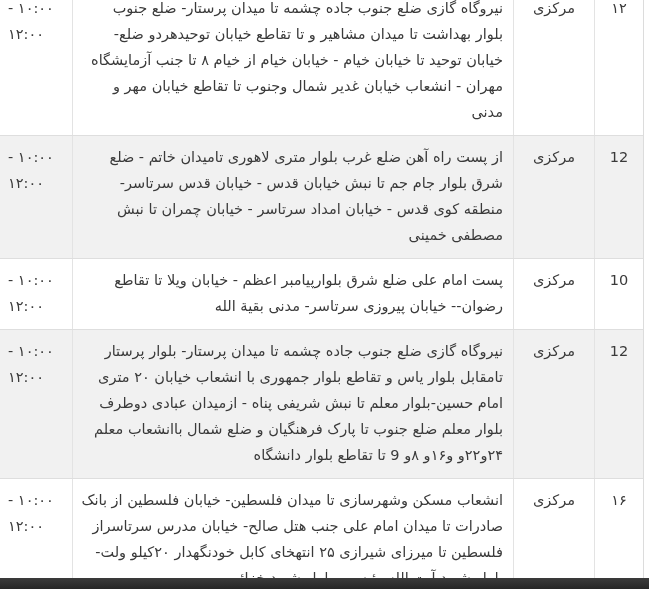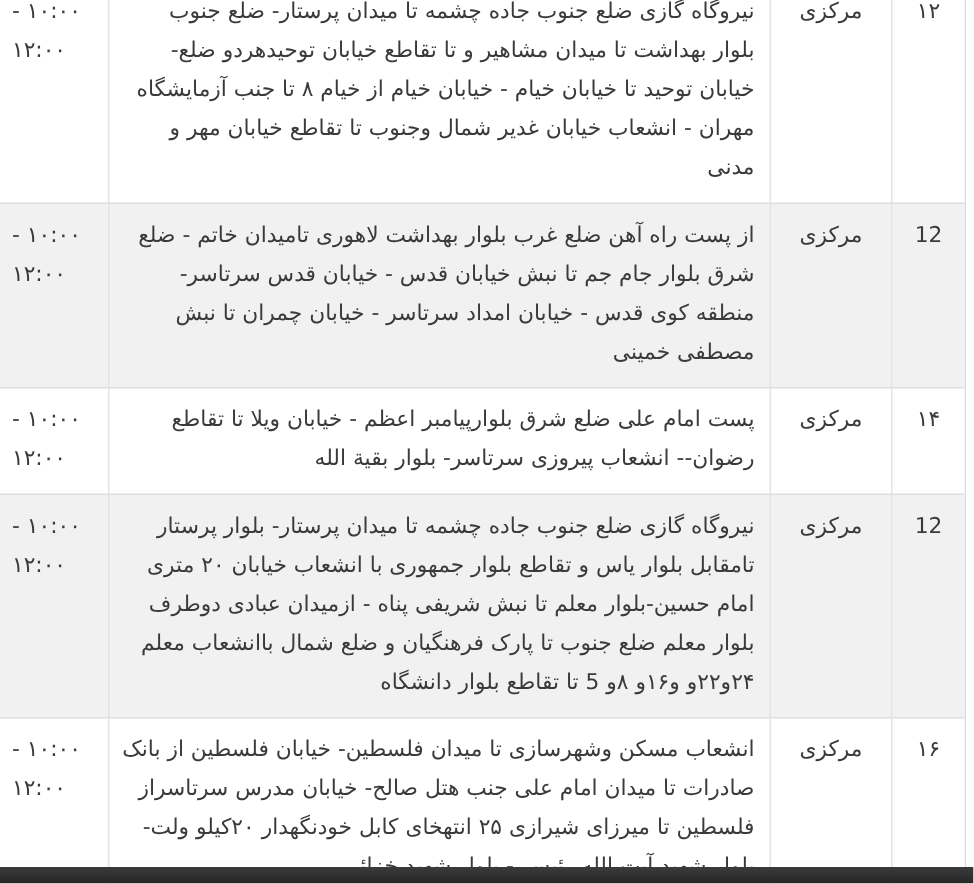--- a/index.html
+++ b/index.html
@@ -48,39 +48,39 @@
         <td class="region">مرکزی</td>
         <td class="desc">نیروگاه گازی ضلع جنوب جاده چشمه تا میدان پرستار- ضلع جنوب بلوار بهداشت تا میدان مشاهیر و تا تقاطع خیابان توحیدهردو ضلع- خیابان توحید تا خیابان خیام - خیابان خیام از خیام ۸ تا جنب آزمایشگاه مهران - انشعاب خیابان غدیر شمال وجنوب تا تقاطع خیابان مهر و مدنی</td>
         <td class="time">
             <span>- ۱۰:۰۰</span>
             <span>۱۲:۰۰</span>
           </td>
       </tr>
       <tr class="even" style="height:114px;">
         <td class="num">12</td>
         <td class="region">مرکزی</td>
-        <td class="desc">از پست راه آهن ضلع غرب بلوار بهداشت لاهوری تامیدان خاتم - ضلع شرق بلوار جام جم تا نبش خیابان قدس - خیابان قدس سرتاسر- منطقه کوی قدس - خیابان امداد سرتاسر - خیابان چمران تا نبش مصطفی خمینی</td>
+        <td class="desc">از پست راه آهن ضلع غرب بلوار متری لاهوری تامیدان خاتم - ضلع شرق بلوار جام جم تا نبش خیابان قدس - خیابان قدس سرتاسر- منطقه کوی قدس - خیابان امداد سرتاسر - خیابان چمران تا نبش مصطفی خمینی</td>
         <td class="time">
             <span>- ۱۰:۰۰</span>
             <span>۱۲:۰۰</span>
           </td>
       </tr>
       <tr class="odd" style="height:64px;">
-        <td class="num">۱۴</td>
+        <td class="num">10</td>
         <td class="region">مرکزی</td>
-        <td class="desc">پست امام علی ضلع شرق بلوارپیامبر اعظم - خیابان ویلا تا تقاطع رضوان-- انشعاب پیروزی سرتاسر- بلوار بقیة الله</td>
+        <td class="desc">پست امام علی ضلع شرق بلوارپیامبر اعظم - خیابان ویلا تا تقاطع رضوان-- خیابان پیروزی سرتاسر- مدنی بقیة الله</td>
         <td class="time">
             <span>- ۱۰:۰۰</span>
             <span>۱۲:۰۰</span>
           </td>
       </tr>
       <tr class="even" style="height:137px;">
         <td class="num">12</td>
         <td class="region">مرکزی</td>
-        <td class="desc">نیروگاه گازی ضلع جنوب جاده چشمه تا میدان پرستار- بلوار پرستار تامقابل بلوار یاس و تقاطع بلوار جمهوری با انشعاب خیابان ۲۰ متری امام حسین-بلوار معلم تا نبش شریفی پناه - ازمیدان عبادی دوطرف بلوار معلم ضلع جنوب تا پارک فرهنگیان و ضلع شمال باانشعاب معلم ۲۴و۲۲و و۱۶و ۸و 5 تا تقاطع بلوار دانشگاه</td>
+        <td class="desc">نیروگاه گازی ضلع جنوب جاده چشمه تا میدان پرستار- بلوار پرستار تامقابل بلوار یاس و تقاطع بلوار جمهوری با انشعاب خیابان ۲۰ متری امام حسین-بلوار معلم تا نبش شریفی پناه - ازمیدان عبادی دوطرف بلوار معلم ضلع جنوب تا پارک فرهنگیان و ضلع شمال باانشعاب معلم ۲۴و۲۲و و۱۶و ۸و 9 تا تقاطع بلوار دانشگاه</td>
         <td class="time">
             <span>- ۱۰:۰۰</span>
             <span>۱۲:۰۰</span>
           </td>
       </tr>
       <tr class="odd" style="height:114px;">
         <td class="num">۱۶</td>
         <td class="region">مرکزی</td>
         <td class="desc">انشعاب مسکن وشهرسازی تا میدان فلسطین- خیابان فلسطین از بانک صادرات تا میدان امام علی جنب هتل صالح- خیابان مدرس سرتاسراز فلسطین تا میرزای شیرازی ۲۵ انتهخای کابل خودنگهدار ۲۰کیلو ولت- بلوار شهید آیت الله رئیسی- بلوار شهید خزائی</td>
         <td class="time">

